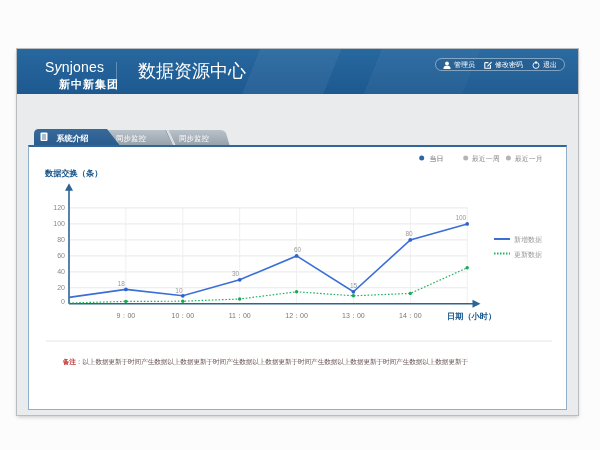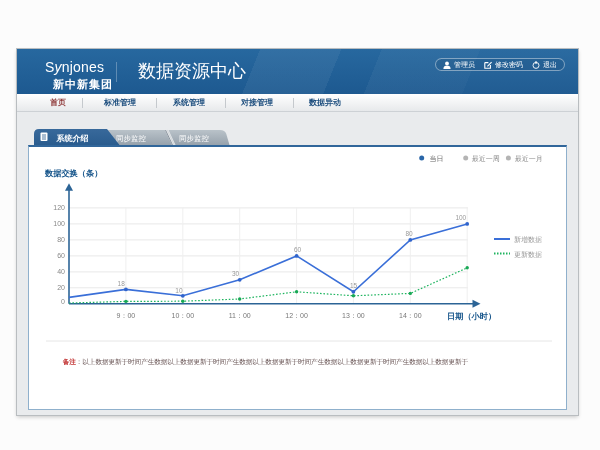--- a/index.html
+++ b/index.html
@@ -7,21 +7,21 @@
   .window { position:absolute; left:17px; top:49px; width:561px; height:366px; background:#e9ebed;
             box-shadow:0 0 0 1px #b9bdc0, 0 2px 4px rgba(0,0,0,.22); }
   
   .header { position:absolute; left:0; top:0; width:561px; height:45px;
      background:
        linear-gradient(112deg, rgba(255,255,255,0) 42%, rgba(255,255,255,.055) 42%, rgba(255,255,255,.055) 56%, rgba(255,255,255,0) 56%, rgba(255,255,255,0) 63%, rgba(255,255,255,.045) 63%, rgba(255,255,255,.045) 80%, rgba(255,255,255,.02) 80%),
        linear-gradient(180deg,#27689F,#1D5990);
   }
   .logo { position:absolute; left:28px; top:12px; color:#fff; }
   .logo .en { font-size:14px; line-height:13px; letter-spacing:.2px; }
-  .logo .cn { font-size:11px; font-weight:bold; letter-spacing:1px; margin-top:3px; margin-left:8px; }
+  .logo .cn { font-size:11px; font-weight:bold; letter-spacing:1px; margin-top:3px; margin-left:14px; }
   .hdiv { position:absolute; left:99px; top:13px; width:1px; height:20px; background:rgba(255,255,255,.28); }
   .title { position:absolute; left:121px; top:15px; color:#fff; font-size:18px; line-height:14px; }
   .userbar { position:absolute; right:13px; top:9px; height:13px; padding:0 7px; border:1px solid rgba(255,255,255,.42);
      border-radius:7px; background:rgba(0,0,0,.05); display:flex; align-items:center; color:#fff; font-size:7px; }
   .userbar .seg { display:flex; align-items:center; }
   .userbar .gap { width:9px; }
   .userbar svg { margin-right:3px; }
   
   .nav { position:absolute; left:0; top:45px; width:561px; height:18px;
      background:linear-gradient(180deg,#ffffff,#e7e9eb); border-bottom:1px solid #cdd1d5; }
@@ -54,31 +54,20 @@
       <span class="seg"><svg width="8" height="8" viewBox="0 0 8 8">
             <path d="M0.8 1.6 L4.4 1.6 M0.8 1.6 L0.8 7.2 L6.4 7.2 L6.4 4" stroke="#fff" stroke-width="1.1" fill="none"></path>
             <path d="M3 5 L7.2 0.8 L8 1.6 L3.8 5.8 Z" fill="#fff"></path>
           </svg>修改密码</span>
       <span class="gap"></span>
       <span class="seg"><svg width="8" height="8" viewBox="0 0 8 8">
             <circle cx="4" cy="4.4" r="3" stroke="#fff" stroke-width="0.9" fill="none"></circle>
             <path d="M4 0 L4 3" stroke="#fff" stroke-width="1.1"></path>
           </svg>退出</span>
     </div>
-  </div>
-  <div class="nav">
-    <span class="on" style="left:41px">首页</span>
-    <i style="left:65px"></i>
-    <span style="left:103px">标准管理</span>
-    <i style="left:139px"></i>
-    <span style="left:172px">系统管理</span>
-    <i style="left:208px"></i>
-    <span style="left:240px">对接管理</span>
-    <i style="left:276px"></i>
-    <span style="left:308px">数据异动</span>
   </div>
 
   <svg class="tabsvg" width="220" height="17" viewBox="0 0 220 17">
     <defs>
       <linearGradient id="tg" x1="0" y1="0" x2="0" y2="1">
         <stop offset="0" stop-color="#b9c2c9"></stop>
           <stop offset="1" stop-color="#97a2ac"></stop>
       </linearGradient>
       <linearGradient id="tb" x1="0" y1="0" x2="0" y2="1">
         <stop offset="0" stop-color="#38699b"></stop>

